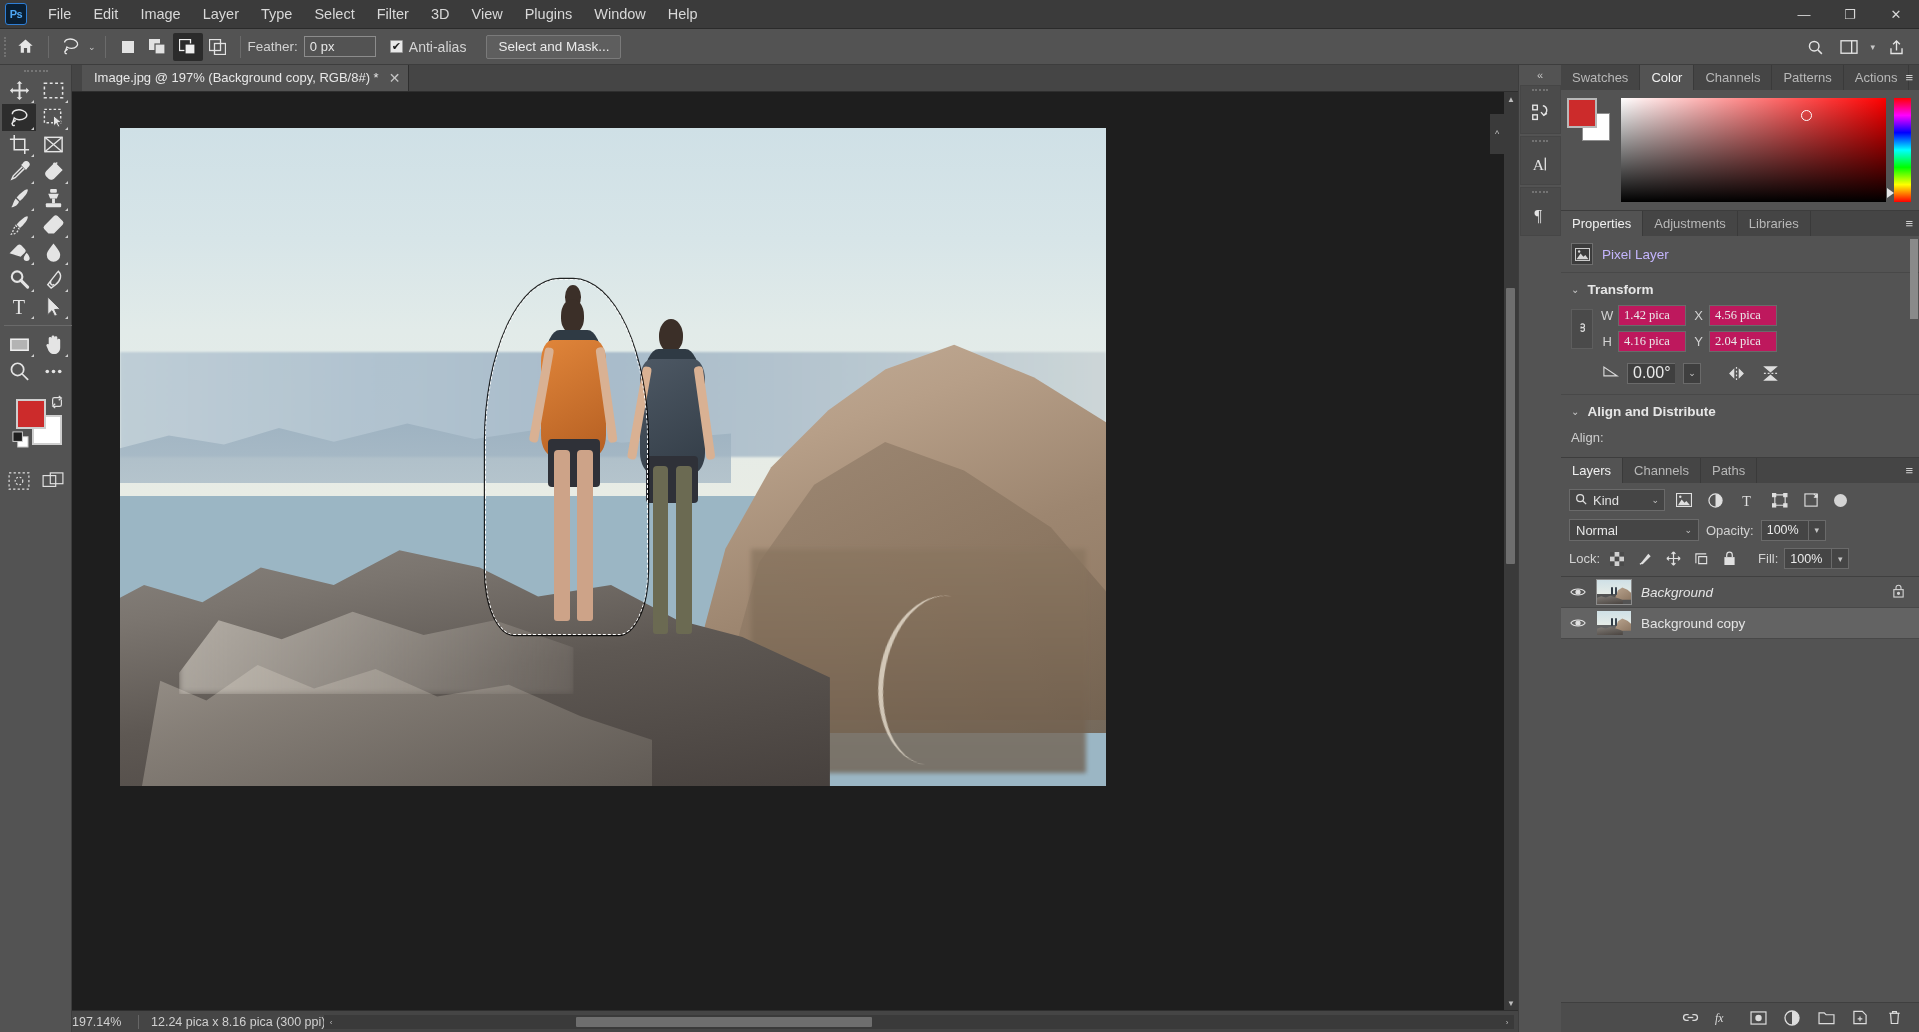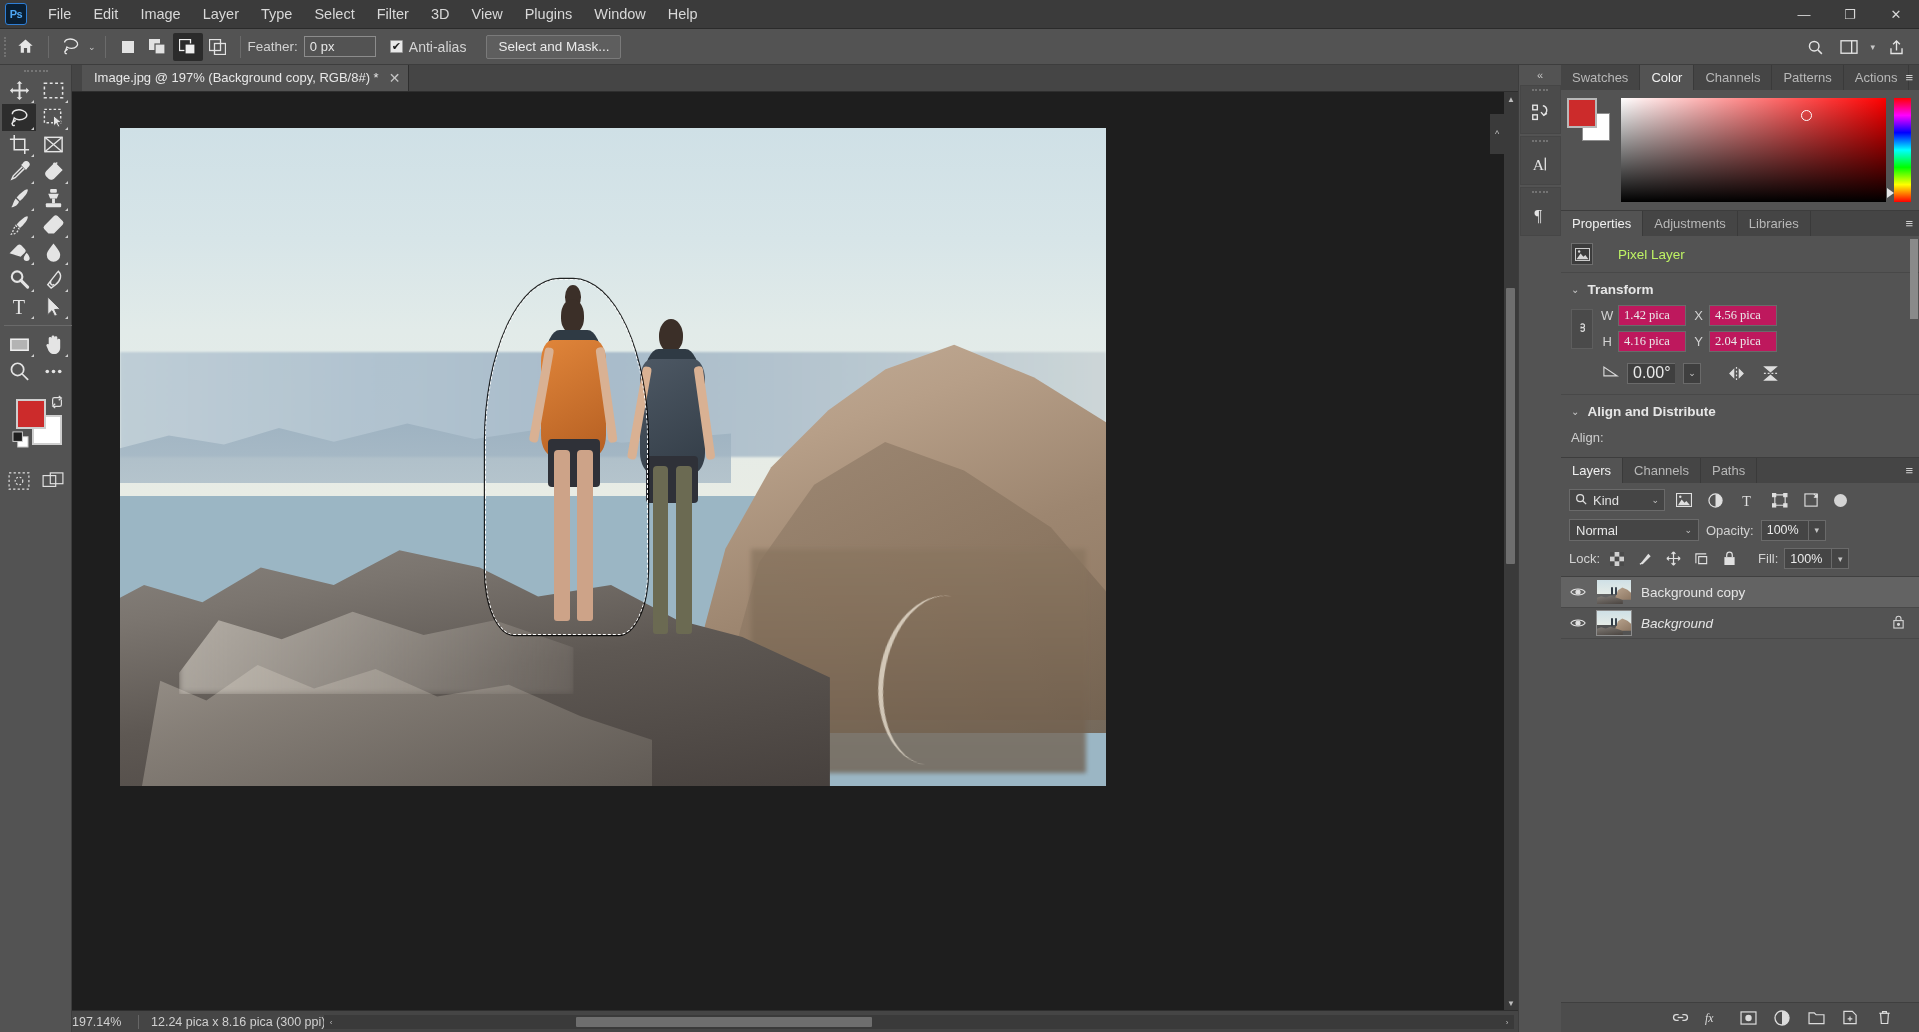--- a/index.html
+++ b/index.html
@@ -267,21 +267,21 @@
   }
   .cp-hue-marker { position:absolute; left:-7px; bottom:4px; width:0; height:0;
     border-top:5px solid transparent; border-bottom:5px solid transparent; border-left:7px solid #e6e6e6;}
 
   
   .prop-row { display:flex; align-items:center; gap:9px; padding:7px 10px; border-bottom:1px solid #484848;}
   .prop-thumb {
     width:22px; height:22px; background:#3c3c3c; border:1px solid #6e6e6e;
     display:flex; align-items:center; justify-content:center;
   }
-  .prop-label { font-size:13.5px; color:#bef264;margin-left:16px; }
+  .prop-label { font-size:13.5px; color:#c4b5fd; }
   .section-head { display:flex; align-items:center; gap:8px; padding:9px 10px 6px 10px; }
   .sec-chev { color:#c9c9c9; font-size:10px; }
   .sec-title { font-size:13.5px; color:#e6e6e6; font-weight:bold; }
   .tf-grid { display:flex; align-items:center; padding:2px 10px 4px 10px; gap:8px; }
   .tf-link {
     width:22px; height:40px; background:#4a4a4a; border:1px solid #5e5e5e;
     display:flex; align-items:center; justify-content:center; color:#dcdcdc;
   }
   .tf-cols { display:flex; flex-direction:column; gap:5px; }
   .tf-line { display:flex; align-items:center; gap:6px; }
@@ -346,21 +346,21 @@
   .sel-corners i { position:absolute; width:7px; height:7px; border:2px solid #fff; }
   .sel-corners i:nth-child(1){ left:0; top:0; border-right:none; border-bottom:none;}
   .sel-corners i:nth-child(2){ right:0; top:0; border-left:none; border-bottom:none;}
   .sel-corners i:nth-child(3){ left:0; bottom:0; border-right:none; border-top:none;}
   .sel-corners i:nth-child(4){ right:0; bottom:0; border-left:none; border-top:none;}
   .lyr-name { font-size:13.5px; color:#e4e4e4; flex:1 1 auto; }
   .lyr-name.italic { font-style:italic; }
   .lyr-lock { color:#d0d0d0; margin-right:6px; }
   .lyr-foot {
     height:30px; display:flex; align-items:center; justify-content:flex-end;
-    gap:16px; padding-right:26px; background:#4c4c4c; border-top:1px solid #3f3f3f;
+    gap:16px; padding-right:16px; background:#4c4c4c; border-top:1px solid #3f3f3f;
   }
   .foot-ic { color:#dcdcdc; display:flex; align-items:center; justify-content:center; width:18px; height:18px;}
 </style>
 </head>
 <body>
 
 <div class="app">
 
   <div class="menubar">
     <div class="ps-logo">Ps</div>
@@ -1004,20 +1004,43 @@
               </svg>
           </div>
           <span class="lab" style="margin-left:12px;">Fill:</span>
           <div style="display:flex;">
             <div class="numbox">100%</div>
             <div class="numchev">▾</div>
           </div>
         </div>
 
         <div class="lyr-list" id="layer-list">
+            <div class="lyr">
+              <div class="eye">
+                <svg width="16" height="12" viewBox="0 0 18 12" fill="none" stroke="#e2e2e2" stroke-width="1.3">
+                  <path d="M1 6 C4 1.5 14 1.5 17 6 C14 10.5 4 10.5 1 6 Z"></path>
+                  <circle cx="9" cy="6" r="2.3" fill="#e2e2e2"></circle>
+                </svg>
+              </div>
+              <div class="lyr-thumb">
+                <div class="mini">
+                  <div class="mini-sky"></div>
+                  <div class="mini-mt"></div>
+                  <div class="mini-rock"></div>
+                  <div class="mini-f1"></div>
+                  <div class="mini-f2"></div>
+                </div>
+              </div>
+              <div class="lyr-name italic">Background</div>
+              <div class="lyr-lock"><svg width="13" height="14" viewBox="0 0 14 15" fill="none" stroke="#d4d4d4" stroke-width="1.2">
+                  <rect x="2" y="6" width="10" height="8"></rect>
+                  <path d="M4.3 6 V4 a2.7 2.7 0 0 1 5.4 0 V6"></path>
+                  <circle cx="7" cy="10" r="1.1" fill="#d4d4d4"></circle>
+                </svg></div>
+            </div>
             <div class="lyr selected">
               <div class="eye">
                 <svg width="16" height="12" viewBox="0 0 18 12" fill="none" stroke="#e2e2e2" stroke-width="1.3">
                   <path d="M1 6 C4 1.5 14 1.5 17 6 C14 10.5 4 10.5 1 6 Z"></path>
                   <circle cx="9" cy="6" r="2.3" fill="#e2e2e2"></circle>
                 </svg>
               </div>
               <div class="lyr-thumb sel">
                 <div class="mini">
                   <div class="mini-sky"></div>
@@ -1028,43 +1051,20 @@
                 </div>
                 <div class="sel-corners">
                   <i></i>
                   <i></i>
                   <i></i>
                   <i></i>
                 </div>
               </div>
               <div class="lyr-name">Background copy</div>
             </div>
-            <div class="lyr">
-              <div class="eye">
-                <svg width="16" height="12" viewBox="0 0 18 12" fill="none" stroke="#e2e2e2" stroke-width="1.3">
-                  <path d="M1 6 C4 1.5 14 1.5 17 6 C14 10.5 4 10.5 1 6 Z"></path>
-                  <circle cx="9" cy="6" r="2.3" fill="#e2e2e2"></circle>
-                </svg>
-              </div>
-              <div class="lyr-thumb">
-                <div class="mini">
-                  <div class="mini-sky"></div>
-                  <div class="mini-mt"></div>
-                  <div class="mini-rock"></div>
-                  <div class="mini-f1"></div>
-                  <div class="mini-f2"></div>
-                </div>
-              </div>
-              <div class="lyr-name italic">Background</div>
-              <div class="lyr-lock"><svg width="13" height="14" viewBox="0 0 14 15" fill="none" stroke="#d4d4d4" stroke-width="1.2">
-                  <rect x="2" y="6" width="10" height="8"></rect>
-                  <path d="M4.3 6 V4 a2.7 2.7 0 0 1 5.4 0 V6"></path>
-                  <circle cx="7" cy="10" r="1.1" fill="#d4d4d4"></circle>
-                </svg></div>
-            </div>
           </div>
 
         <div class="lyr-foot">
           <div class="foot-ic">
             <svg width="17" height="13" viewBox="0 0 18 14" fill="none" stroke="#dcdcdc" stroke-width="1.4">
                 <path d="M7 4 H4.5 a3 3 0 0 0 0 6 H7"></path>
                 <path d="M11 4 h2.5 a3 3 0 0 1 0 6 H11"></path>
                 <path d="M6 7 H12"></path>
               </svg>
           </div>

